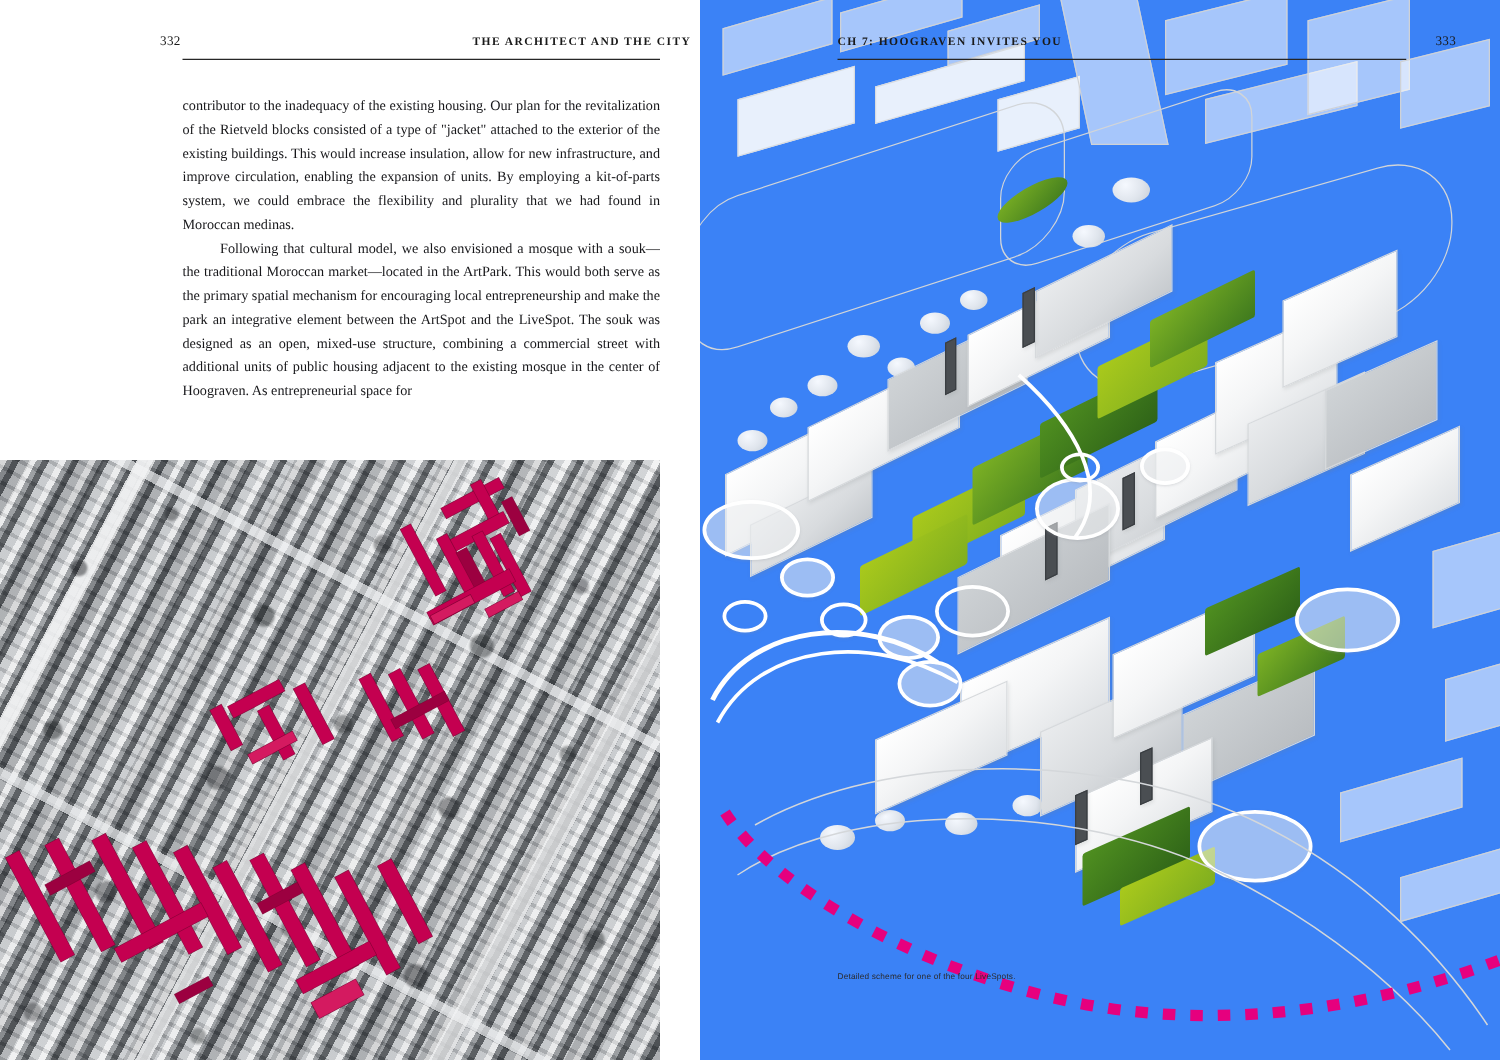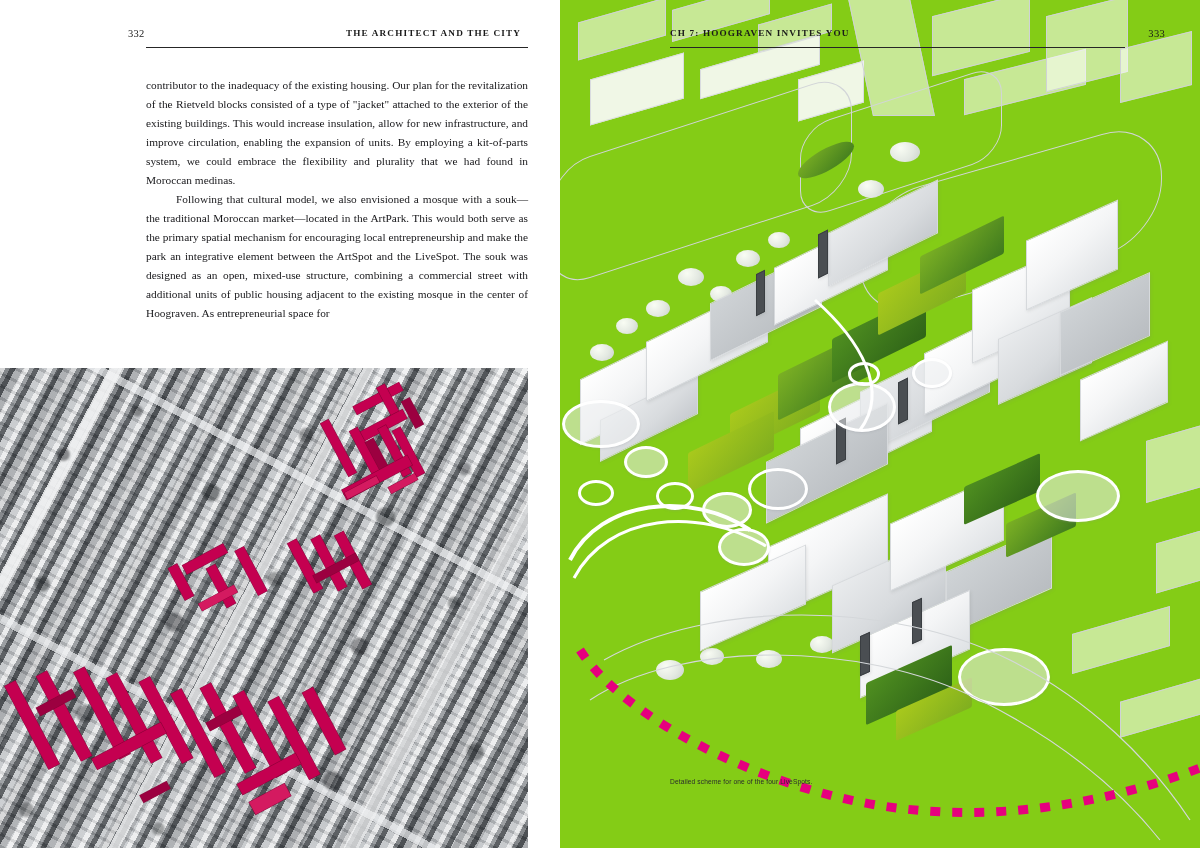--- a/index.html
+++ b/index.html
@@ -30,21 +30,21 @@
     position: absolute;
     top: 28px;
     font-family: "Liberation Serif", serif;
     font-size: 9.2px;
     letter-spacing: 1.15px;
     color: #1a1a1a;
     font-weight: 700;
     white-space: nowrap;
   }
   #left-folio { left: 128px; font-size: 10.5px; letter-spacing: 0.3px; font-weight: 400;}
-  #left-title { left: 346px; }
+  #left-title { left: 378px; }
   .head-rule {
     position: absolute;
     height: 1px;
     background: #262626;
   }
   #left-rule { left: 146px; top: 47px; width: 382px; }
 
   #left-textblock {
     position: absolute;
     left: 146px;
@@ -122,21 +122,21 @@
     box-shadow: 0 0 0 0.5px rgba(130,0,52,0.9);
   }
   .mag.dark { background: #9c0040; }
   .mag.lite { background: #d41a60; }
 
   
   #right-page {
     position: absolute;
     left: 560px; top: 0;
     width: 640px; height: 848px;
-    background: #84cc16;
+    background: #3b82f6;
     overflow: hidden;
   }
   #right-folio { right: 35px; left: auto; font-size: 10.5px; letter-spacing: 0.3px; font-weight: 400; text-align: right;}
   #right-title { left: 110px; }
   #right-rule { left: 110px; top: 47px; width: 455px; }
 
   #render-stage {
     position: absolute;
     left: 0; top: 0;
     width: 640px; height: 848px;

